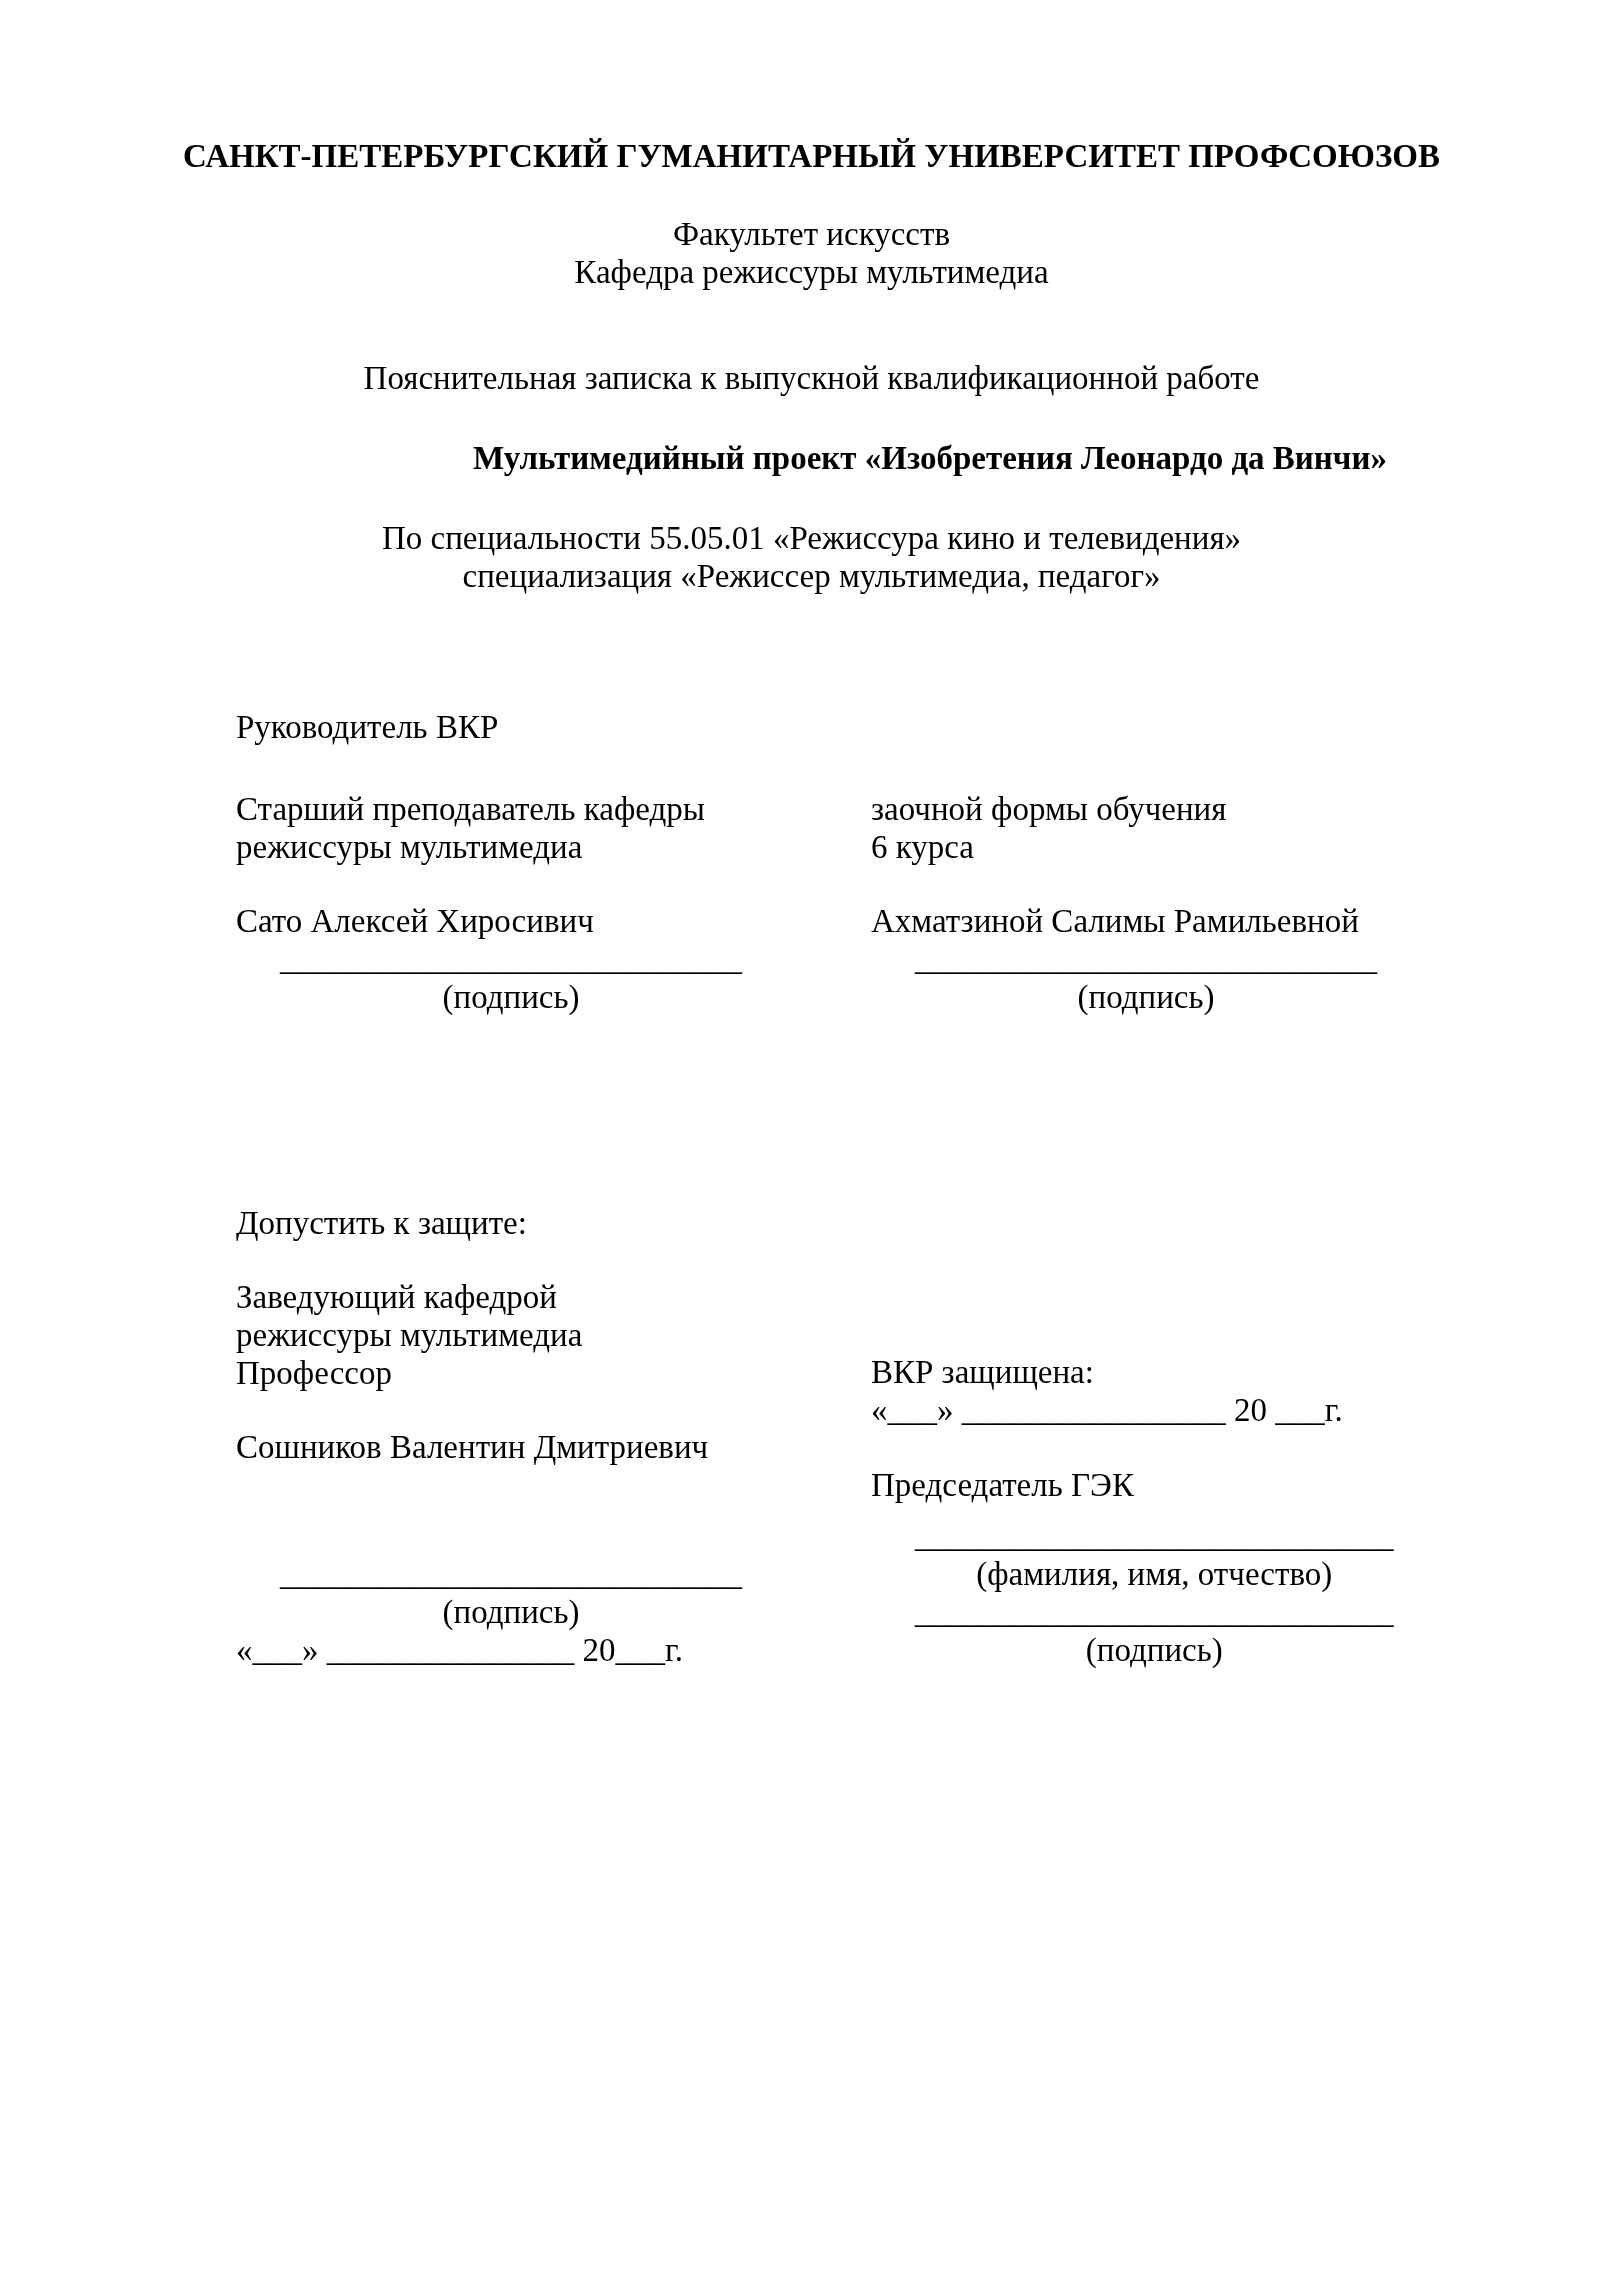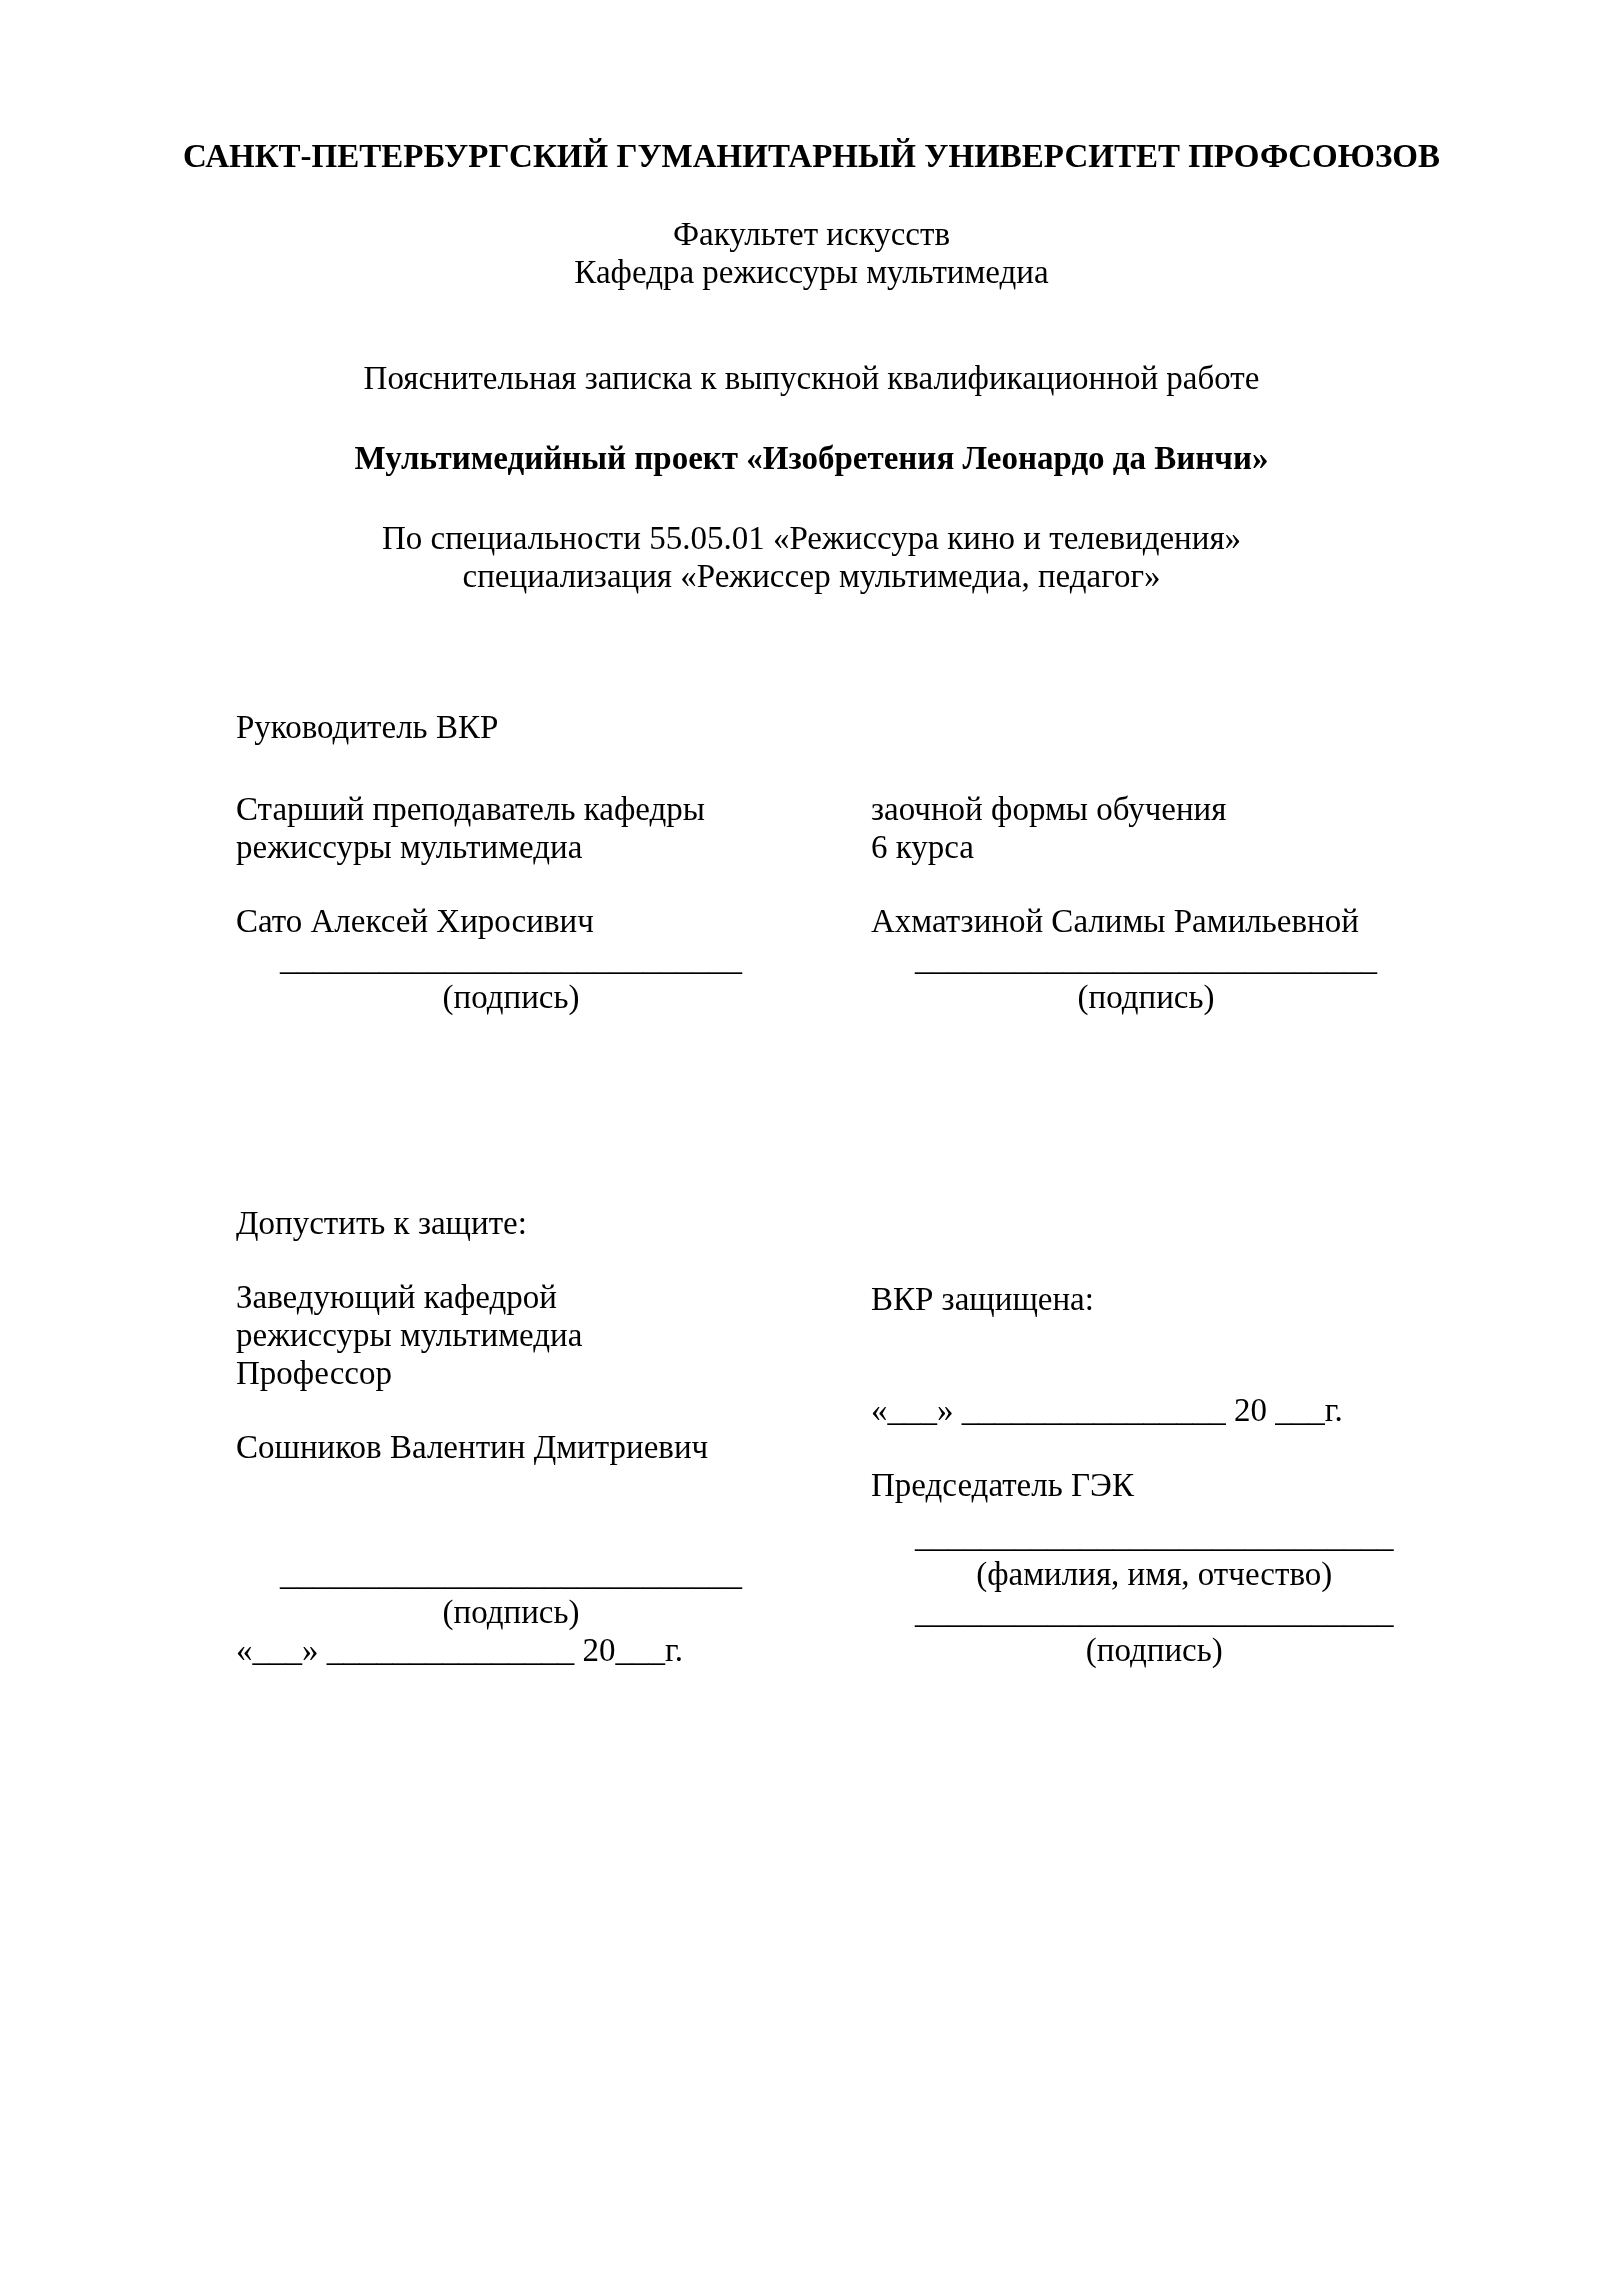--- a/index.html
+++ b/index.html
@@ -10,21 +10,21 @@
     height: 1891px;
     background: #ffffff;
     color: #000000;
     font-family: "Liberation Serif", serif;
     font-size: 33px;
     line-height: 38px;
     padding: 137px 236px 0 236px;
     overflow: hidden;
   }
   .center { text-align: center; }
-  .bold { font-weight: bold; }
+  .bold { font-weight: bold; text-align: right; }
   .nowrap { white-space: nowrap; }
 
   .university {
     font-size: 33px;
     font-weight: bold;
     text-align: center;
     white-space: nowrap;
     margin: 0 -71px;
   }
   .faculty { margin-top: 40px; }
@@ -38,21 +38,21 @@
 
   .top-cols { margin-top: 113px; }
   .gap-line { margin-top: 44px; }
   .gap-name { margin-top: 36px; }
 
   .sig { display: inline-block; text-align: center; margin-left: 44px; }
   .sig .line { text-align: left; white-space: nowrap; }
 
   .bottom-cols { margin-top: 188px; }
   .adm-sig { margin-top: 89px; }
-  .def-date { margin-top: 73px; }
+  .def-date { }
   .def-grade { margin-top: 74px; }
   .def-chair { margin-top: 37px; }
   .def-nameblock { margin-top: 13.3px; }
 
   .footer {
     position: absolute;
     left: 0;
     right: 0;
     top: 2047px;
     text-align: center;

